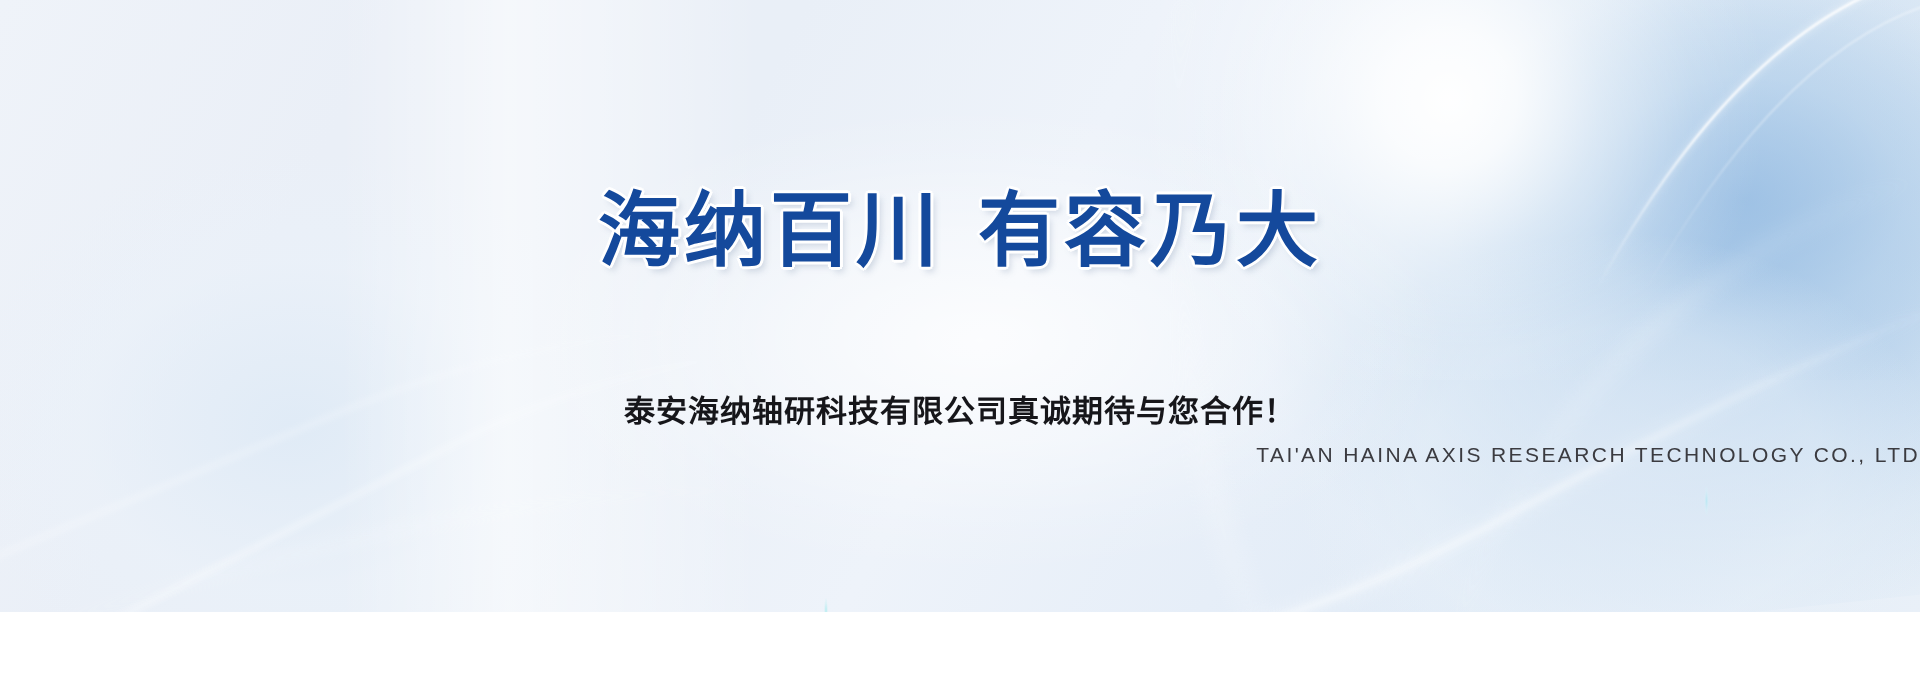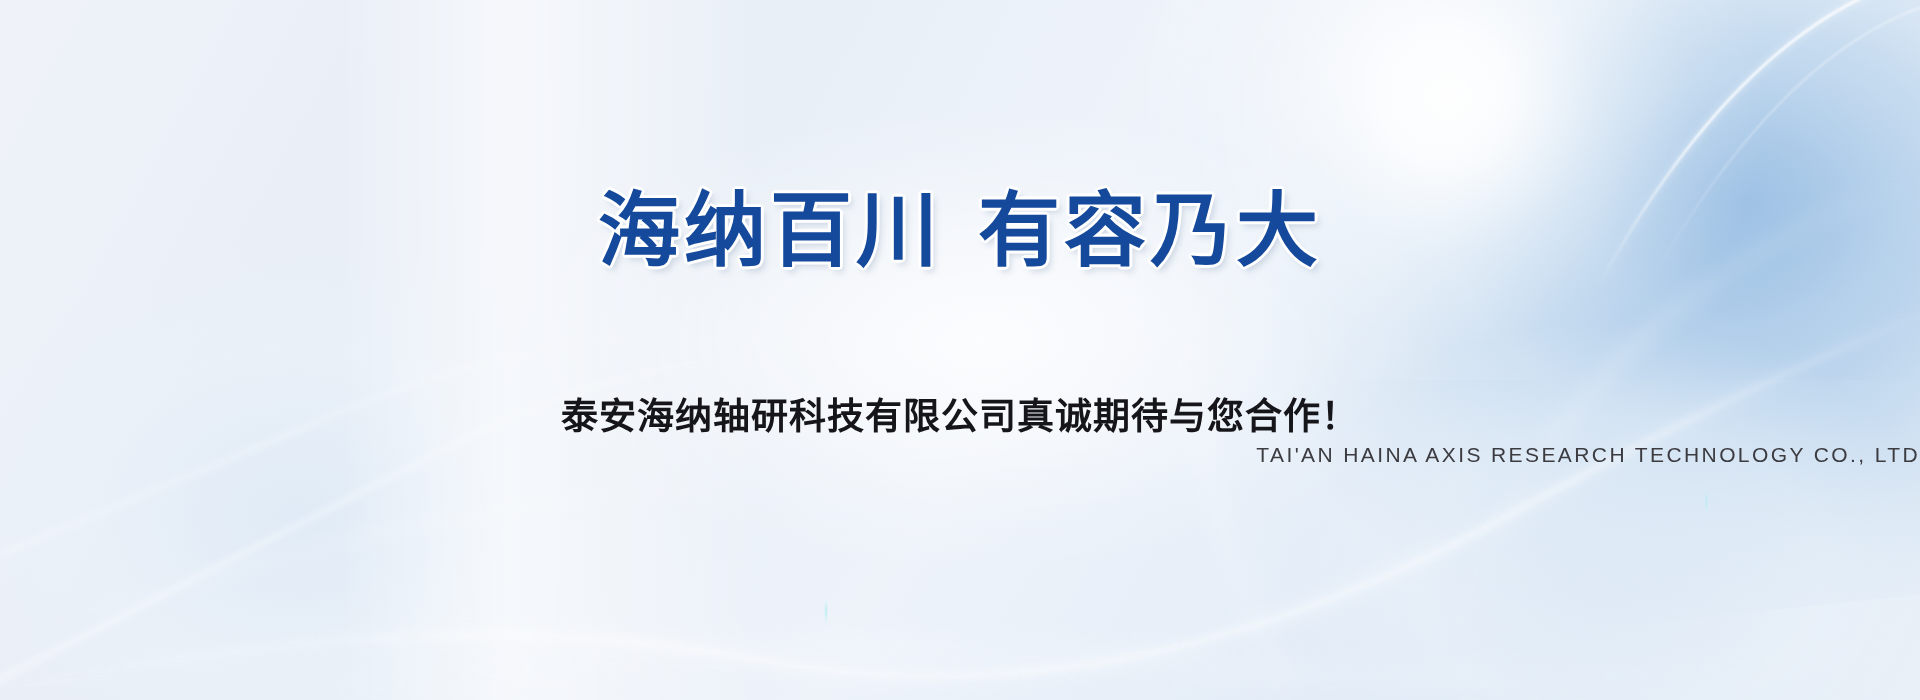--- a/index.html
+++ b/index.html
@@ -8,21 +8,21 @@
     padding: 0;
     background: #ffffff;
   }
   body {
     font-family: "Liberation Sans", "DejaVu Sans", sans-serif;
   }
 
   .banner {
     position: relative;
     width: 1920px;
-    height: 700px;
+    height: 612px;
     overflow: hidden;
     background: #f97316;
   }
 
   
   .bg-base {
     position: absolute;
     inset: 0;
     background:
       linear-gradient(118deg,
@@ -203,21 +203,21 @@
     width: 36px;
   }
 
   .subtitle-cn {
     position: absolute;
     top: 386px;
     left: 0;
     right: 0;
     text-align: center;
     font-family: "DejaVu Sans", "Liberation Sans", sans-serif;
-    font-size: 37px;
+    font-size: 31px;
     font-weight: 700;
     letter-spacing: 1px;
     color: #16161a;
     white-space: nowrap;
   }
 
   .subtitle-en {
     position: absolute;
     top: 443px;
     left: 0;

